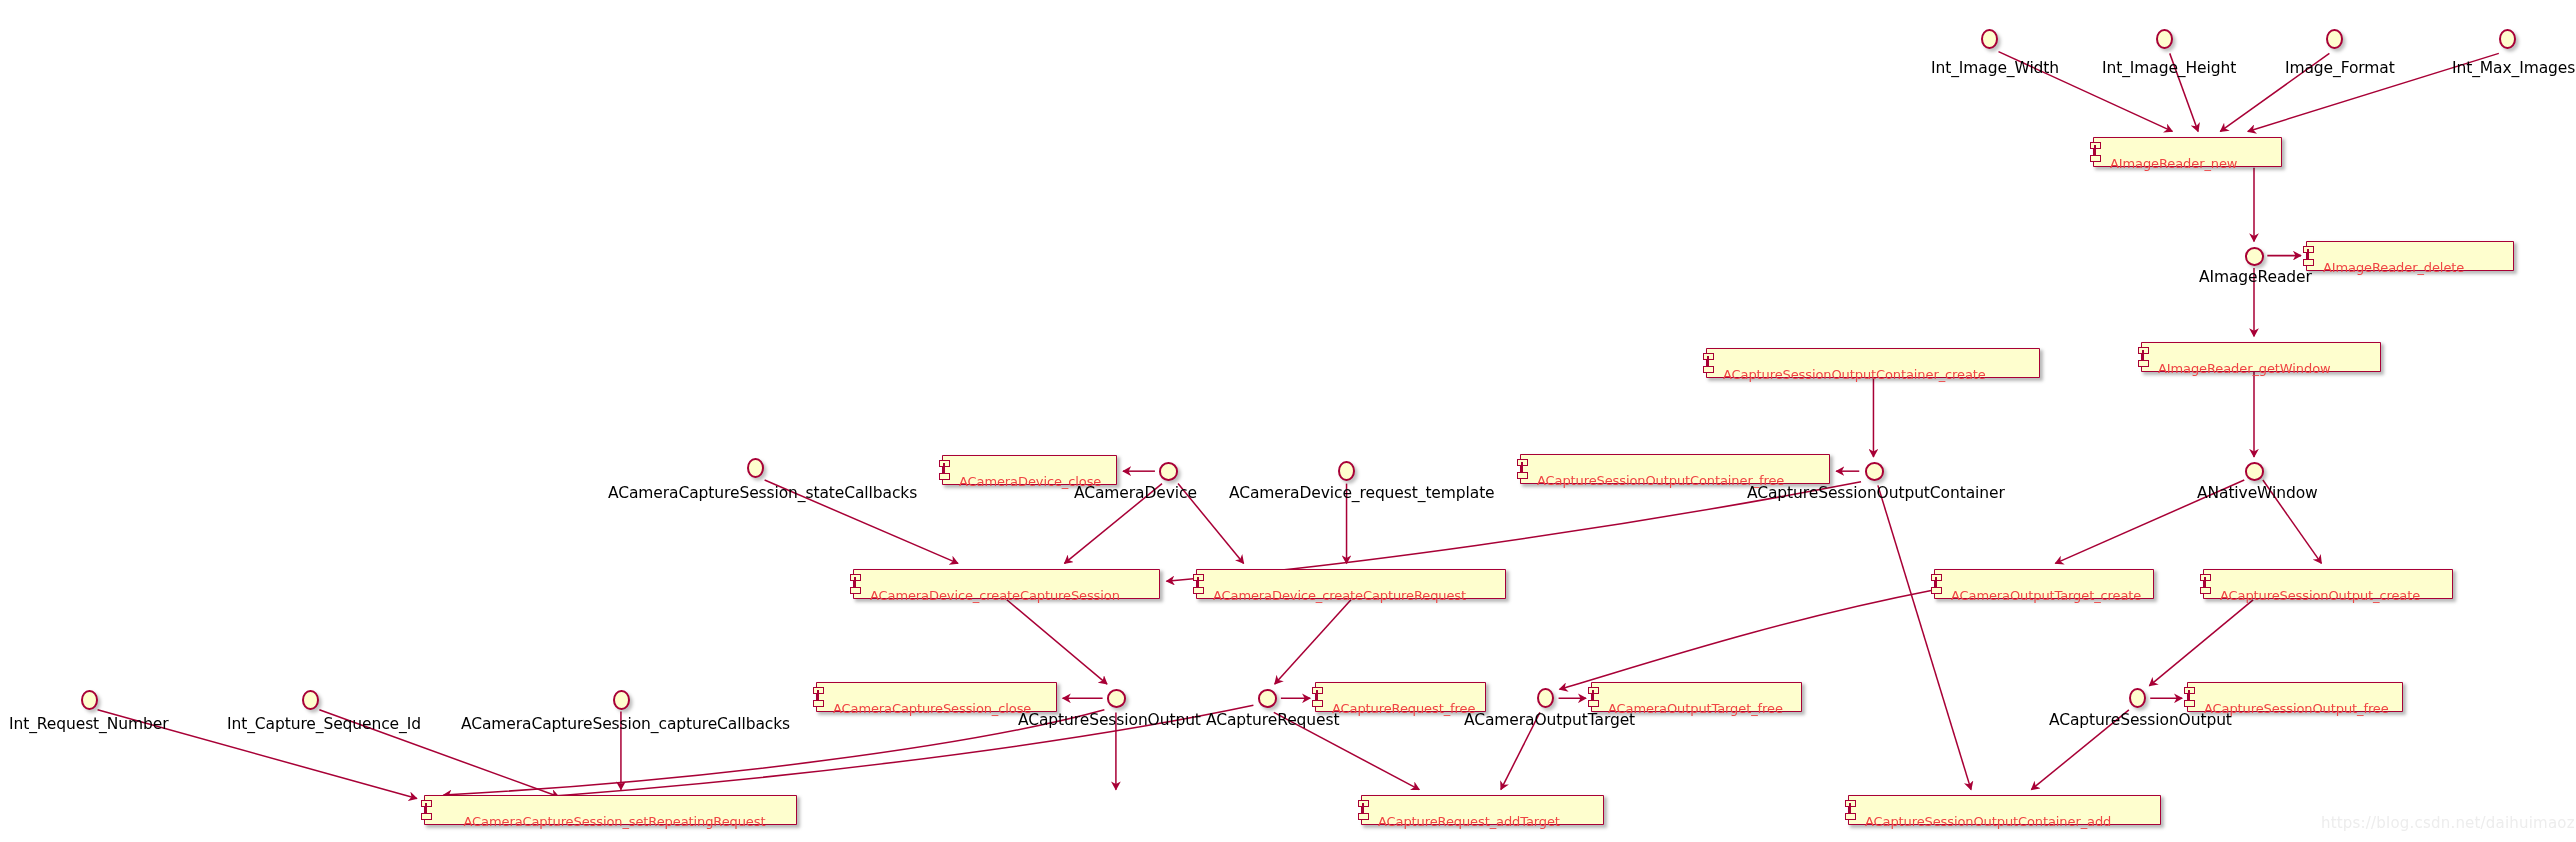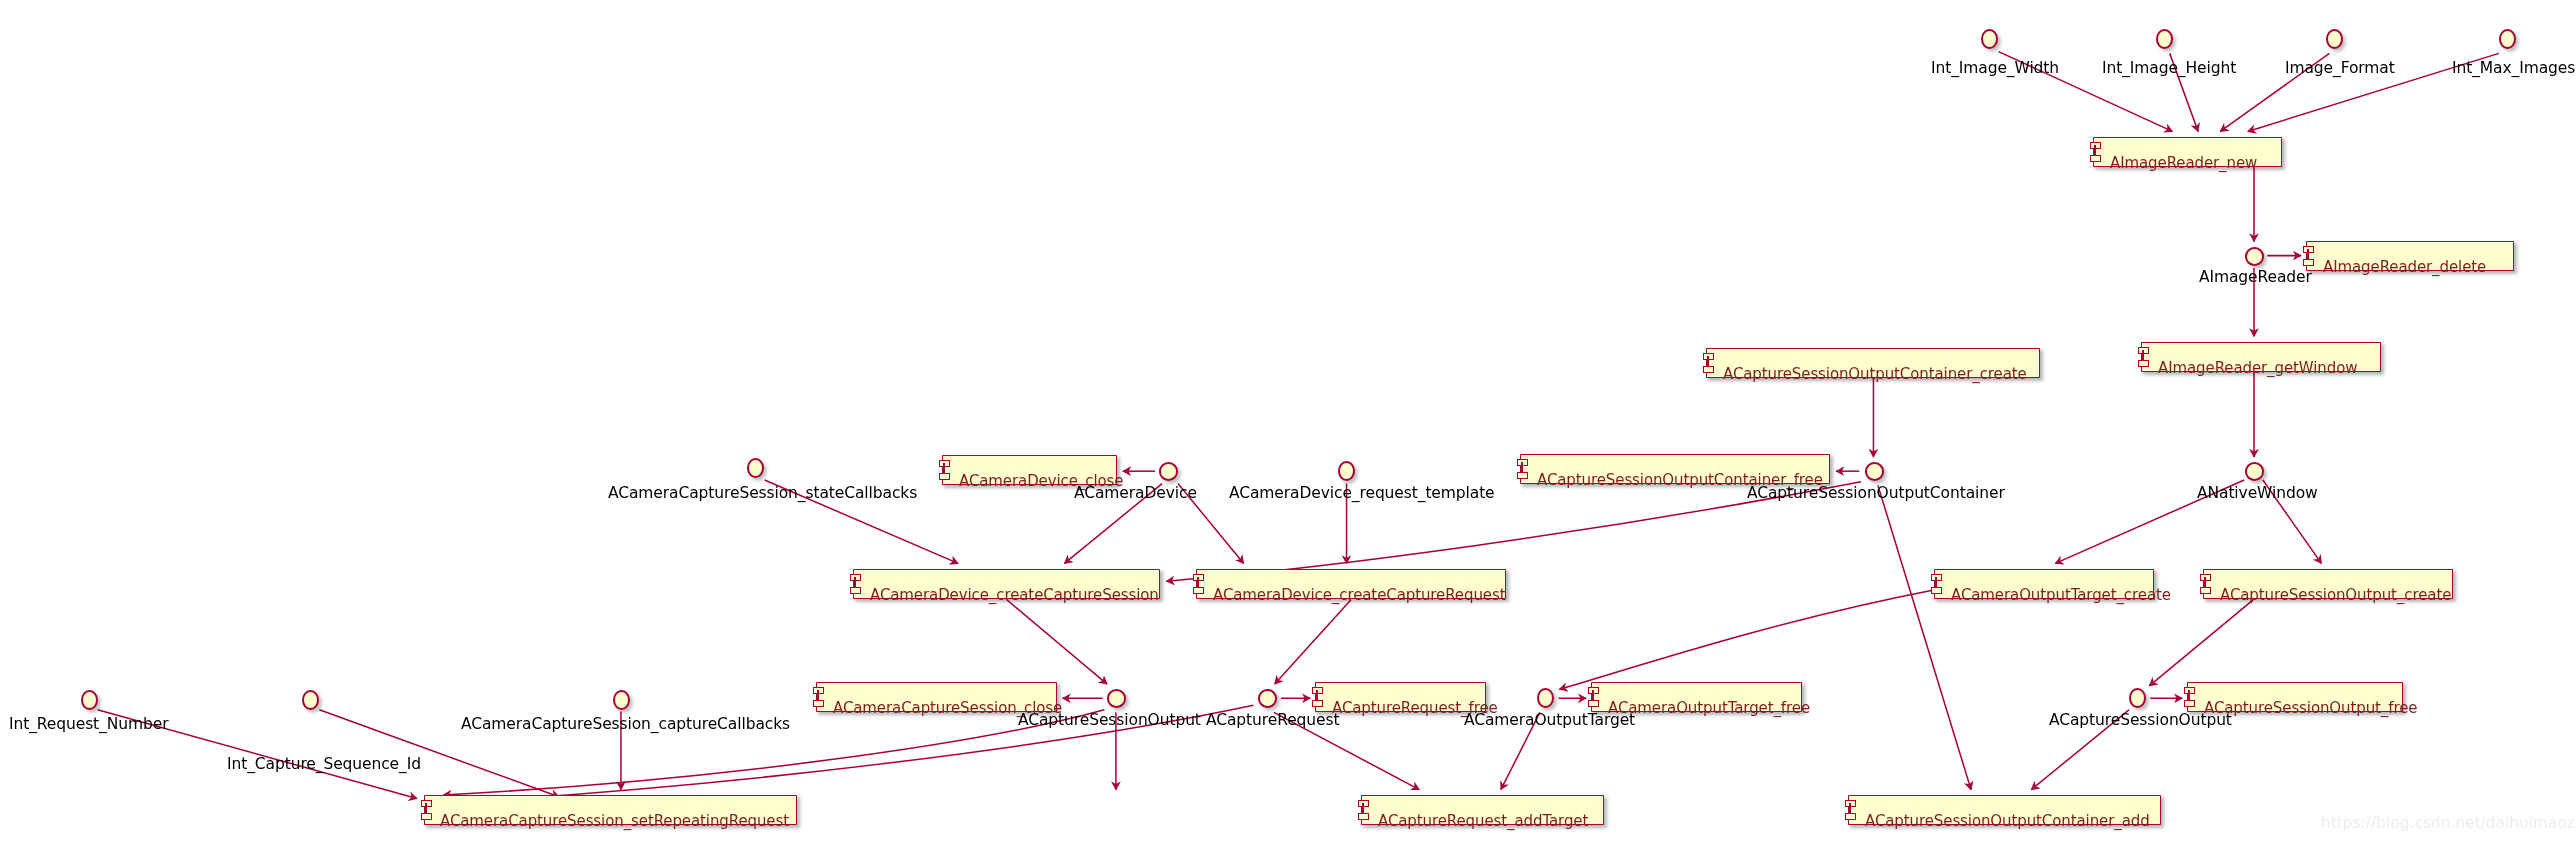--- a/index.html
+++ b/index.html
@@ -30,22 +30,22 @@
     border-radius:0.9px;
     box-shadow:2.7px 2.7px 3.5px rgba(0,0,0,0.28);
     height:30px;
     display:flex;
     align-items:center;
     padding-left:16px;
     padding-right:8px;
     white-space:nowrap;
   }
   .comp .lbl{
-    font-size:15px;
-    color:#7f1d1d;
+    font-size:13px;
+    color:#ef4444;
     line-height:1;
     letter-spacing:-0.1px;
     margin-top:22px;
   }
   
   .comp::before,
   .comp::after{
     content:"";
     position:absolute;
     left:-4.4px;
@@ -277,21 +277,21 @@
   <div class="iface" style="left:1537px;top:688px;"></div>
   <div class="ifacelbl" style="left:1464px;top:713px;">ACameraOutputTarget</div>
 
   <div class="iface" style="left:2129px;top:688px;"></div>
   <div class="ifacelbl" style="left:2049px;top:713px;">ACaptureSessionOutput</div>
 
   <div class="iface" style="left:81px;top:690px;"></div>
   <div class="ifacelbl" style="left:9px;top:717px;">Int_Request_Number</div>
 
   <div class="iface" style="left:302px;top:690px;"></div>
-  <div class="ifacelbl" style="left:227px;top:757px;">Int_Capture_Sequence_Id</div>
+  <div class="ifacelbl" style="left:227px;top:717px;">Int_Capture_Sequence_Id</div>
 
   <div class="iface" style="left:613px;top:690px;"></div>
   <div class="ifacelbl" style="left:461px;top:717px;">ACameraCaptureSession_captureCallbacks</div>
 
   <div class="watermark" style="left:2321px;top:814px;">https://blog.csdn.net/daihuimaozideren</div>
 
 </div>
 
 
 </body></html>

